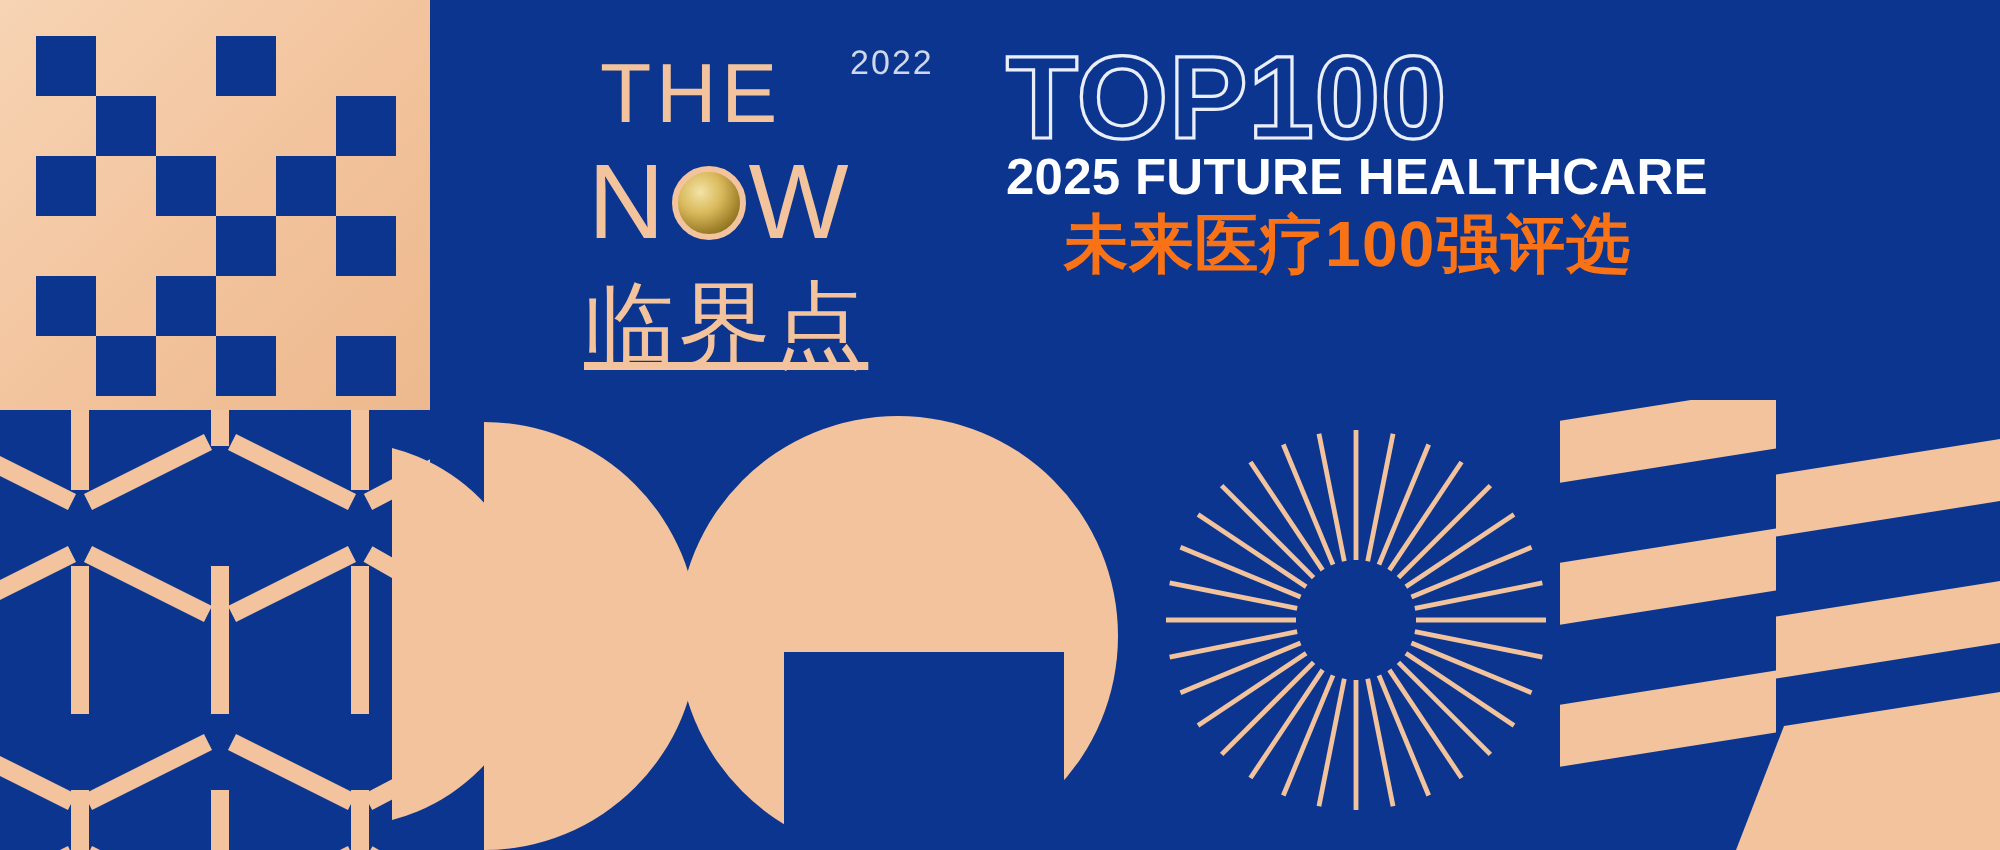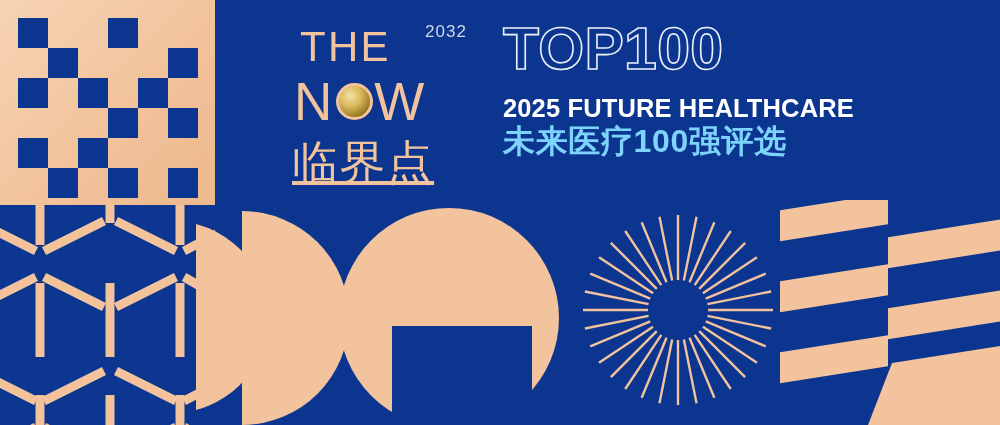--- a/index.html
+++ b/index.html
@@ -49,23 +49,23 @@
     letter-spacing:.03em;font-weight:400;text-decoration:underline;}
 
   
   #headline{left:503px;top:22px;width:360px;}
   #top100{
     font-size:59px;font-weight:700;letter-spacing:.005em;line-height:.92;
     color:transparent;-webkit-text-stroke:1.6px #e9eef8;
     font-family:"Liberation Sans", sans-serif;
   }
   #sub-en1,#sub-en2{color:#ffffff;font-weight:700;font-size:25.5px;
-    letter-spacing:.005em;line-height:1.06;white-space:nowrap;margin-top:19px;}
-  #sub-cn{color:#7dd3fc;font-weight:700;font-size:32px;letter-spacing:.02em;
-    line-height:1.12;margin-top:2px;white-space:nowrap;}
+    letter-spacing:.005em;line-height:1.06;white-space:nowrap;}
+  #sub-cn{color:#f97316;font-weight:700;font-size:32px;letter-spacing:.02em;
+    line-height:1.12;margin-top:2px;white-space:nowrap;margin-left:29px;}
 </style>
 </head>
 <body>
 
 <div id="banner">
 
   <div class="layer" id="checker-panel">
     <div id="checker-grid">
         <div class="cell on"></div>
         <div class="cell"></div>
@@ -196,21 +196,21 @@
         <path d="M112 126 H232 V157 H112 Z" transform="skewY(-9)"></path>
         <path d="M112 197 H258 V250 H112 Z" transform="skewY(-9)"></path>
       </g>
 
       <path d="M116 163 L224 146 L224 225 L92 225 Z" fill="#f2c39c"></path>
     </svg>
   </div>
 
   <div class="layer" id="logo">
     <div class="logo-word" id="logo-the">THE</div>
-    <div id="logo-year">2032</div>
+    <div id="logo-year">2022</div>
     <div id="logo-now-row">
       <span class="logo-word" id="logo-n">N</span>
       <span id="logo-sphere"></span>
       <span class="logo-word" id="logo-w">W</span>
     </div>
     <div id="logo-cn">临界点</div>
   </div>
 
   <div class="layer" id="headline">
     <div id="top100">TOP100</div>

